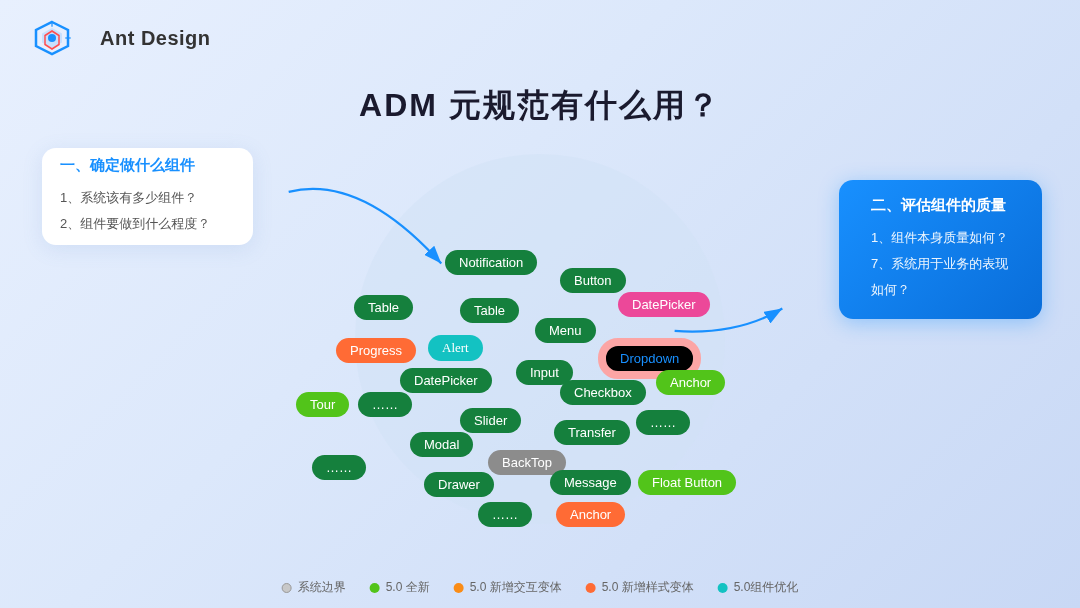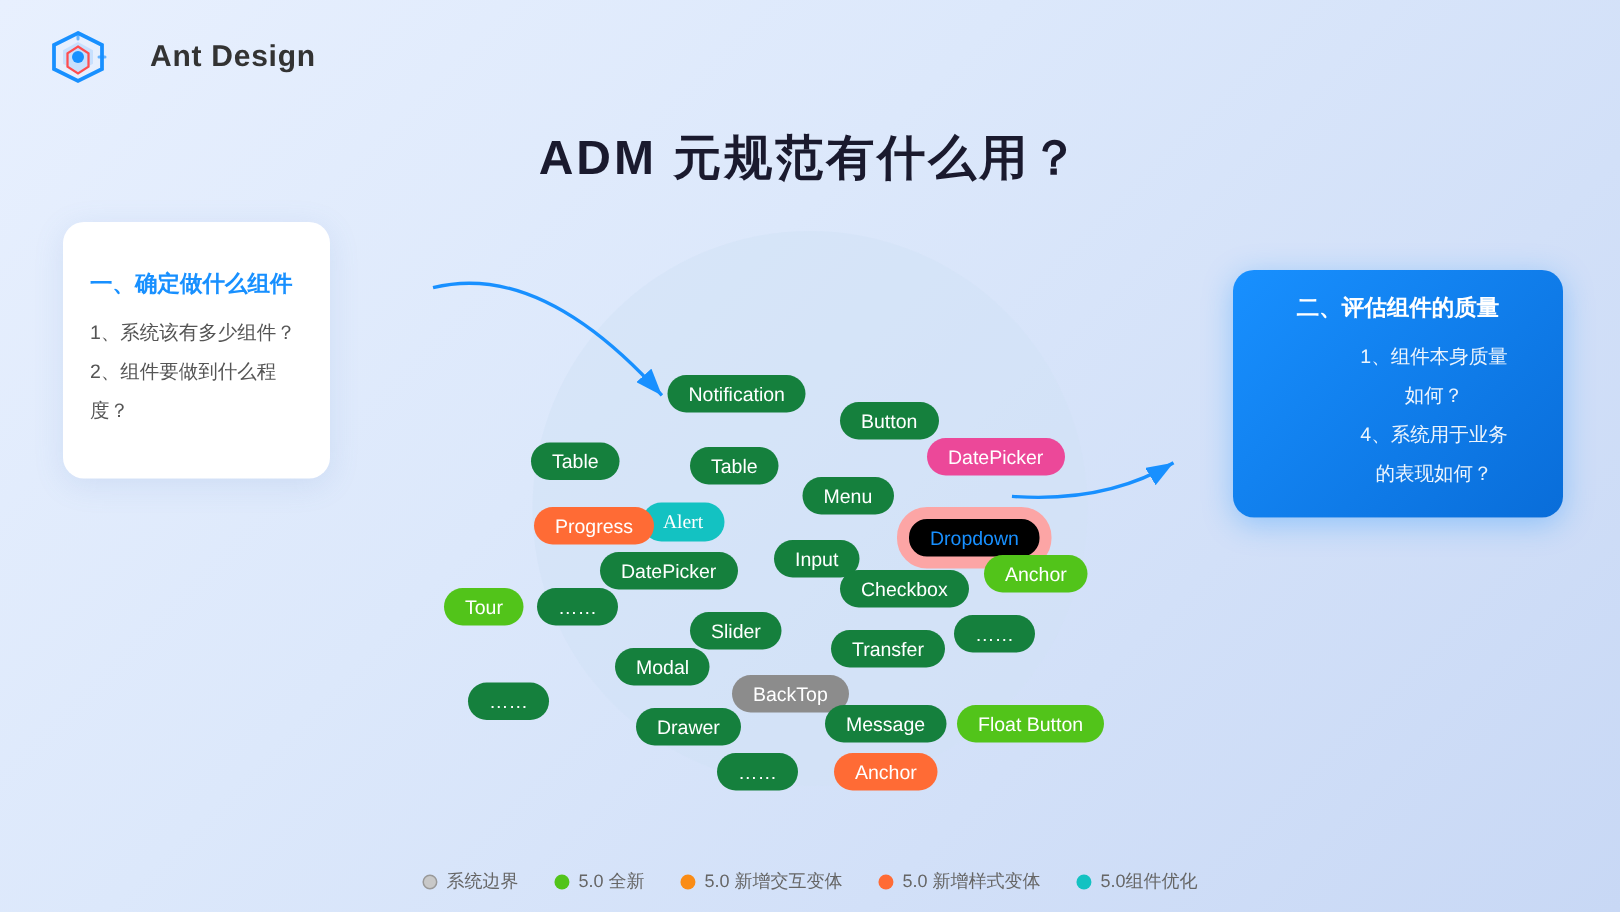--- a/index.html
+++ b/index.html
@@ -59,61 +59,59 @@
       height: 370px;
       background: rgba(210, 225, 245, 0.55);
       border-radius: 50%;
     }
 
     
     .left-card {
       position: absolute;
       left: 42px;
       top: 28px;
-      width: 178px;
+      width: 211px;
       background: white;
       border-radius: 14px;
-      padding: 32px 18px;
+      padding: 8px 18px;
       box-shadow: 0 4px 20px rgba(100,140,200,0.15);
     }
     .left-card-title {
       font-size: 15px;
       font-weight: 700;
       color: #1890ff;
       margin-bottom: 10px;
     }
     .left-card-item {
       font-size: 13px;
       color: #555;
       line-height: 2;
     }
 
     
     .right-card {
       position: absolute;
       right: 38px;
       top: 60px;
-      width: 220px;
+      width: 203px;
       background: linear-gradient(135deg, #1890ff, #096dd9);
       border-radius: 14px;
       padding: 16px 32px;
       box-shadow: 0 4px 20px rgba(24,144,255,0.35);
       color: white;
-      text-align: center;
     }
     .right-card-title {
       font-size: 15px;
       font-weight: 700;
       margin-bottom: 10px;
     }
     .right-card-item {
       font-size: 13px;
       line-height: 2;
       opacity: 0.92;
-      margin-left: 48px;
     }
 
     
     .pill {
       position: absolute;
       border-radius: 20px;
       padding: 5px 14px;
       font-size: 13px;
       font-weight: 500;
       white-space: nowrap;
@@ -199,42 +197,42 @@
 
   <div class="left-card">
     <div class="left-card-title">一、确定做什么组件</div>
     <div class="left-card-item">1、系统该有多少组件？</div>
     <div class="left-card-item">2、组件要做到什么程度？</div>
   </div>
 
   <div class="right-card">
     <div class="right-card-title">二、评估组件的质量</div>
     <div class="right-card-item">1、组件本身质量如何？</div>
-    <div class="right-card-item">4、系统用于业务的表现如何？</div>
+    <div class="right-card-item">7、系统用于业务的表现如何？</div>
   </div>
 
   <div class="pill pill-dark" style="left:445px;top:130px;">Notification</div>
 
   <div class="pill pill-dark" style="left:560px;top:148px;">Button</div>
 
   <div class="pill pill-dark" style="left:354px;top:175px;">Table</div>
 
   <div class="pill pill-dark" style="left:460px;top:178px;">Table</div>
 
   <div class="pill pill-dark" style="left:535px;top:198px;">Menu</div>
 
   <div class="pill pill-orange" style="left:618px;top:172px;">DatePicker</div>
 
   <div class="pill pill-teal" style="left:428px;top:215px;font-family:Liberation Serif, serif;">Alert</div>
 
   <div class="pill pill-blue-outline" style="left:598px;top:218px;">Dropdown</div>
 
   <div class="pill pill-dark" style="left:516px;top:240px;">Input</div>
 
-  <div class="pill pill-red-orange" style="left:356px;top:218px;">Progress</div>
+  <div class="pill pill-red-orange" style="left:336px;top:218px;">Progress</div>
 
   <div class="pill pill-dark" style="left:400px;top:248px;">DatePicker</div>
 
   <div class="pill pill-dark" style="left:560px;top:260px;">Checkbox</div>
 
   <div class="pill pill-green" style="left:656px;top:250px;">Anchor</div>
 
   <div class="pill pill-green" style="left:296px;top:272px;">Tour</div>
 
   <div class="pill pill-dark" style="left:358px;top:272px;">……</div>

